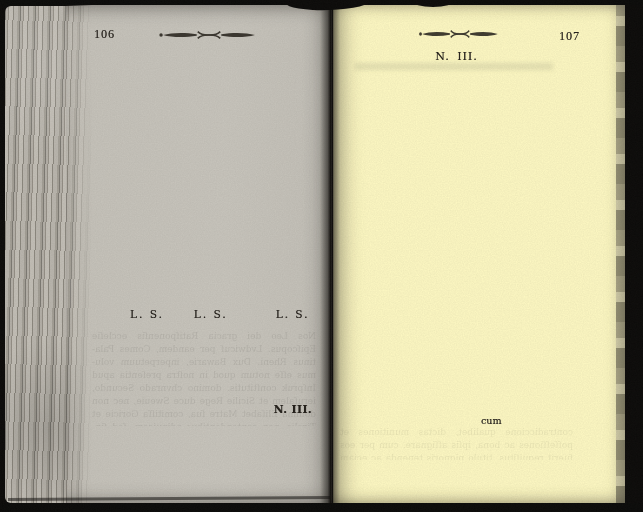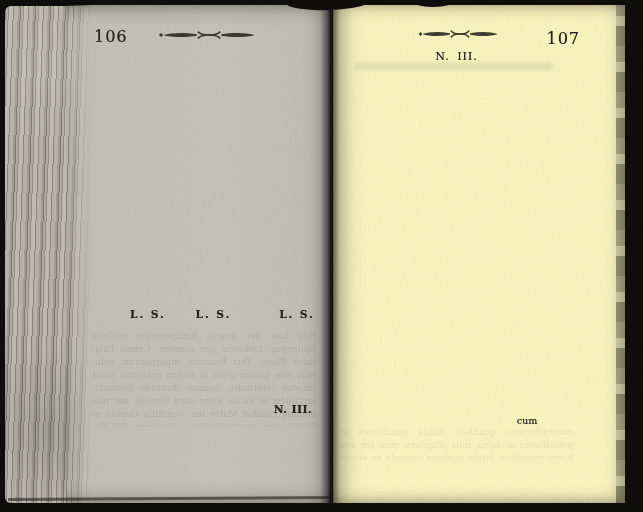--- a/index.html
+++ b/index.html
@@ -32,36 +32,36 @@
     background:repeating-linear-gradient(178deg, rgba(80,76,69,.45) 0 16px, rgba(150,146,137,.35) 16px 26px, rgba(55,52,46,.5) 26px 46px);}
   .edge-right{left:625px;top:0;width:18px;height:512px;background:#0b0a09;z-index:7;}
   .edge-bottom{left:0;top:503px;width:643px;height:9px;background:#0a0a09;z-index:7;}
   .bottom-line{left:8px;top:497px;width:322px;height:3px;background:rgba(16,15,13,.55);z-index:6;transform:skewY(-.4deg);}
   .top-strip{left:0;top:0;width:643px;height:5px;background:#0a0a09;z-index:7;}
   .top-blob-1{left:286px;top:-7px;width:86px;height:17px;background:#0b0a09;border-radius:50%;z-index:7;transform:rotate(-2deg);}
   .top-blob-2{left:412px;top:-5px;width:42px;height:12px;background:#0b0a09;border-radius:50%;z-index:7;}
 
   
   .ink{color:#221e19;text-shadow:.3px .3px .4px rgba(34,30,25,.55);}
-  .pagenum{font-size:16px;letter-spacing:1px;z-index:4;}
+  .pagenum{font-size:12px;letter-spacing:1px;z-index:4;font-family:Liberation Serif, serif;}
   .pn-left{left:28px;top:22px;}
   .pn-right{left:205px;top:26px;width:42px;text-align:right;}
   .ornament{z-index:4;opacity:.9;}
   .orn-left{left:92px;top:23px;width:102px;height:14px;}
   .orn-right{left:85px;top:24px;width:84px;height:14px;}
   .heading{left:7px;top:47px;width:233px;text-align:center;font-size:11px;letter-spacing:1px;word-spacing:3px;z-index:4;}
   .body{z-index:4;overflow:hidden;}
   .body-left{left:28px;top:47px;width:219px;font-size:9px;line-height:13.7px;letter-spacing:-.25px;word-spacing:1px;}
   .body-right{left:7px;top:70px;width:233px;font-size:9.3px;line-height:11.85px;letter-spacing:-.2px;word-spacing:.5px;}
-  .seals{left:64px;top:303px;display:flex;font-weight:700;font-size:10.5px;letter-spacing:2px;z-index:4;}
+  .seals{left:64px;top:303px;display:flex;font-weight:400;font-size:10.5px;letter-spacing:2px;z-index:4;}
   .seals div{position:static;}
   .seals div:nth-child(2){margin-left:30px;}
   .seals div:nth-child(3){margin-left:48px;}
   .footmark{left:160px;top:398px;width:86px;text-align:right;font-weight:700;font-size:10.5px;letter-spacing:.5px;z-index:4;}
-  .catchword{left:148px;top:412px;width:92px;text-align:center;font-size:9.5px;z-index:4;}
+  .catchword{left:148px;top:412px;width:92px;text-align:left;font-size:9.5px;z-index:4;}
 
   
   .bleed{font-size:9px;line-height:13px;color:#2c2824;opacity:.10;transform:scaleX(-1);
          filter:blur(.7px);overflow:hidden;text-align:justify;z-index:3;}
   .bleed-left{left:26px;top:325px;width:224px;height:96px;}
   .bleed-right{left:7px;top:423px;width:233px;height:34px;opacity:.08;}
   .smudge{left:22px;top:60px;width:198px;height:7px;background:rgba(92,96,82,.14);filter:blur(2px);z-index:3;}
 
   .noise{left:0;top:0;z-index:9;pointer-events:none;opacity:.5;}
 </style>

